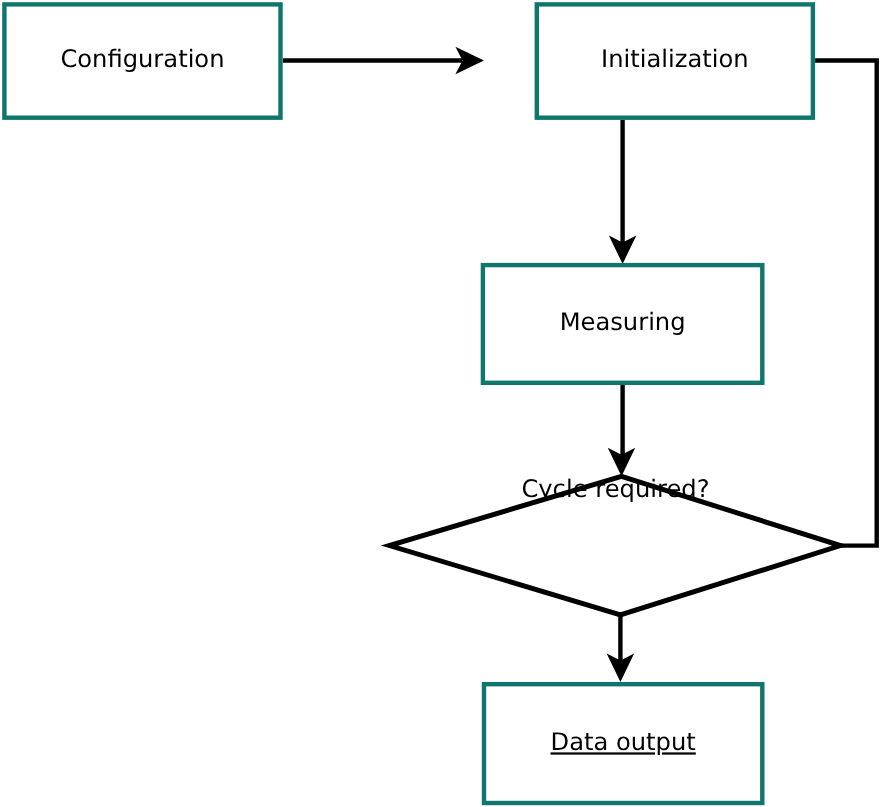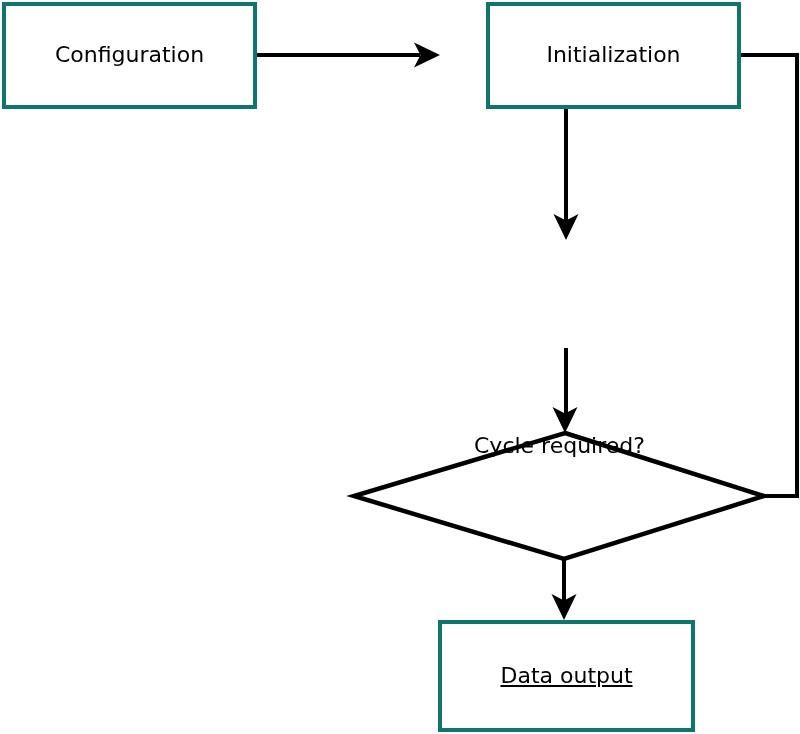--- a/index.html
+++ b/index.html
@@ -81,20 +81,23 @@
   </svg>
 
   <div class="node node-configuration">
     <span>Configuration</span>
   </div>
 
   <div class="node node-initialization">
     <span>Initialization</span>
   </div>
 
+  <div class="node node-measuring">
+    <span>Measuring</span>
+  </div>
 
   <div class="diamond-label">
     <span>Cycle required?</span>
   </div>
 
   <div class="node node-data-output">
     <span>Data output</span>
   </div>
 
 </div>

